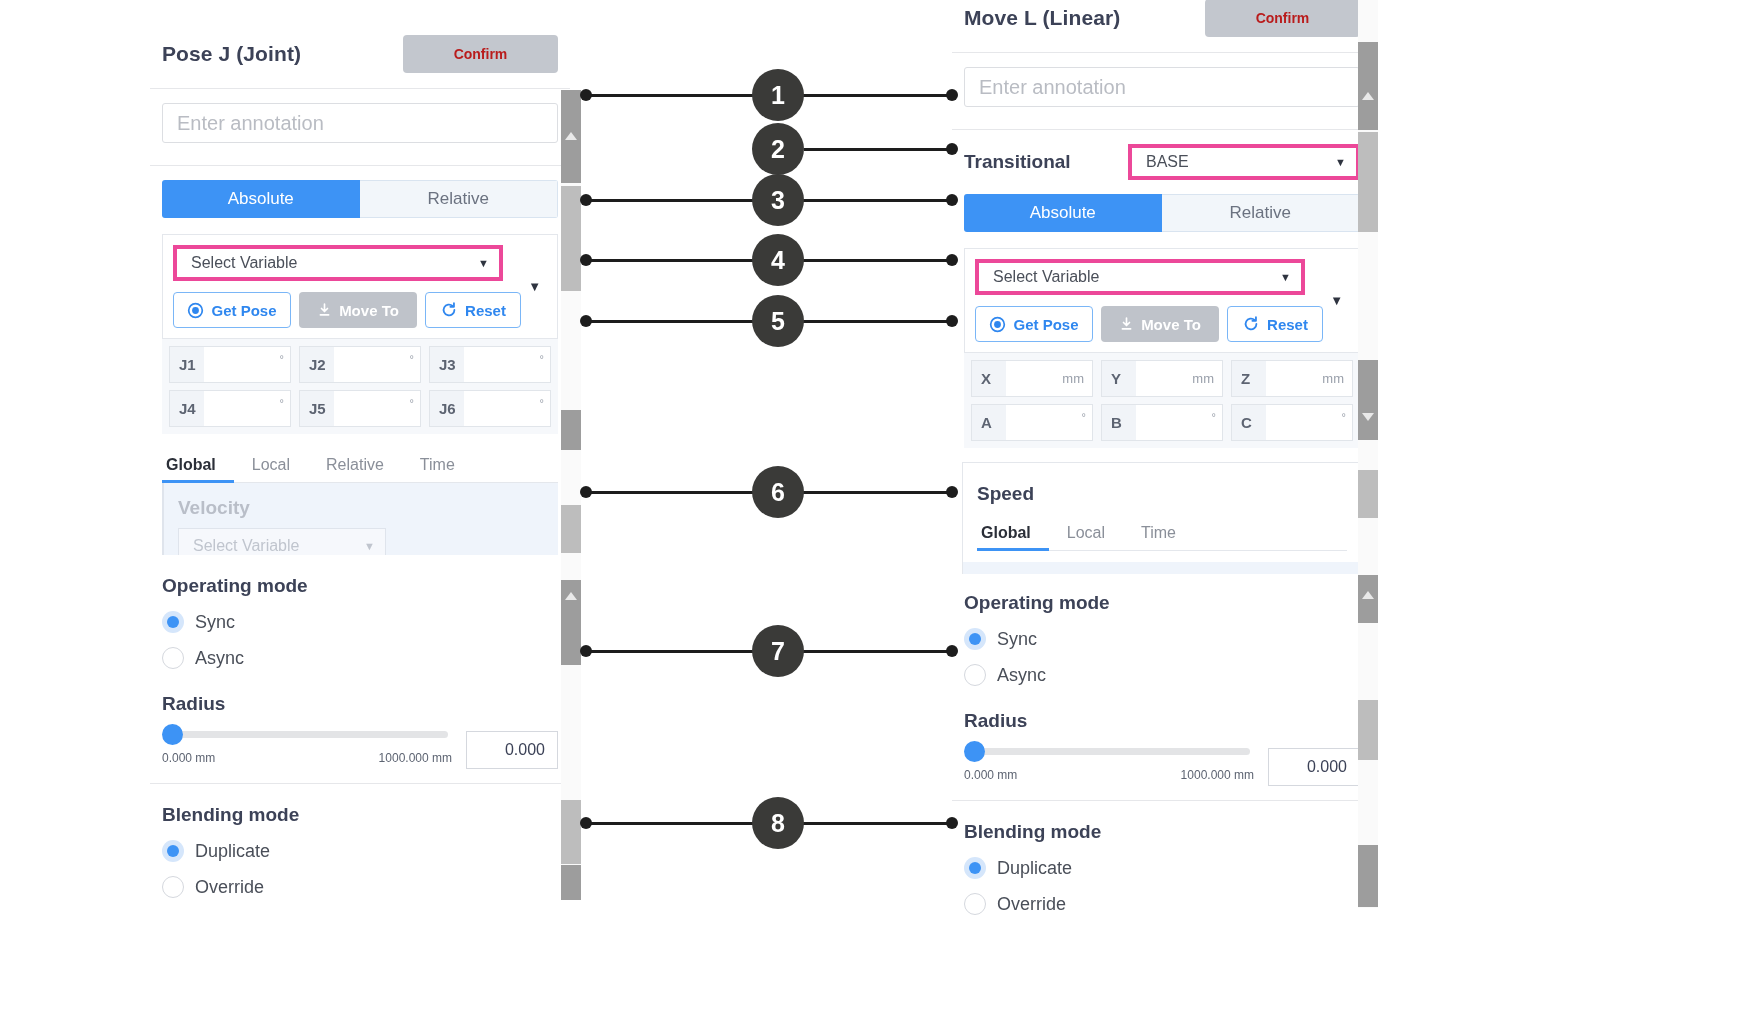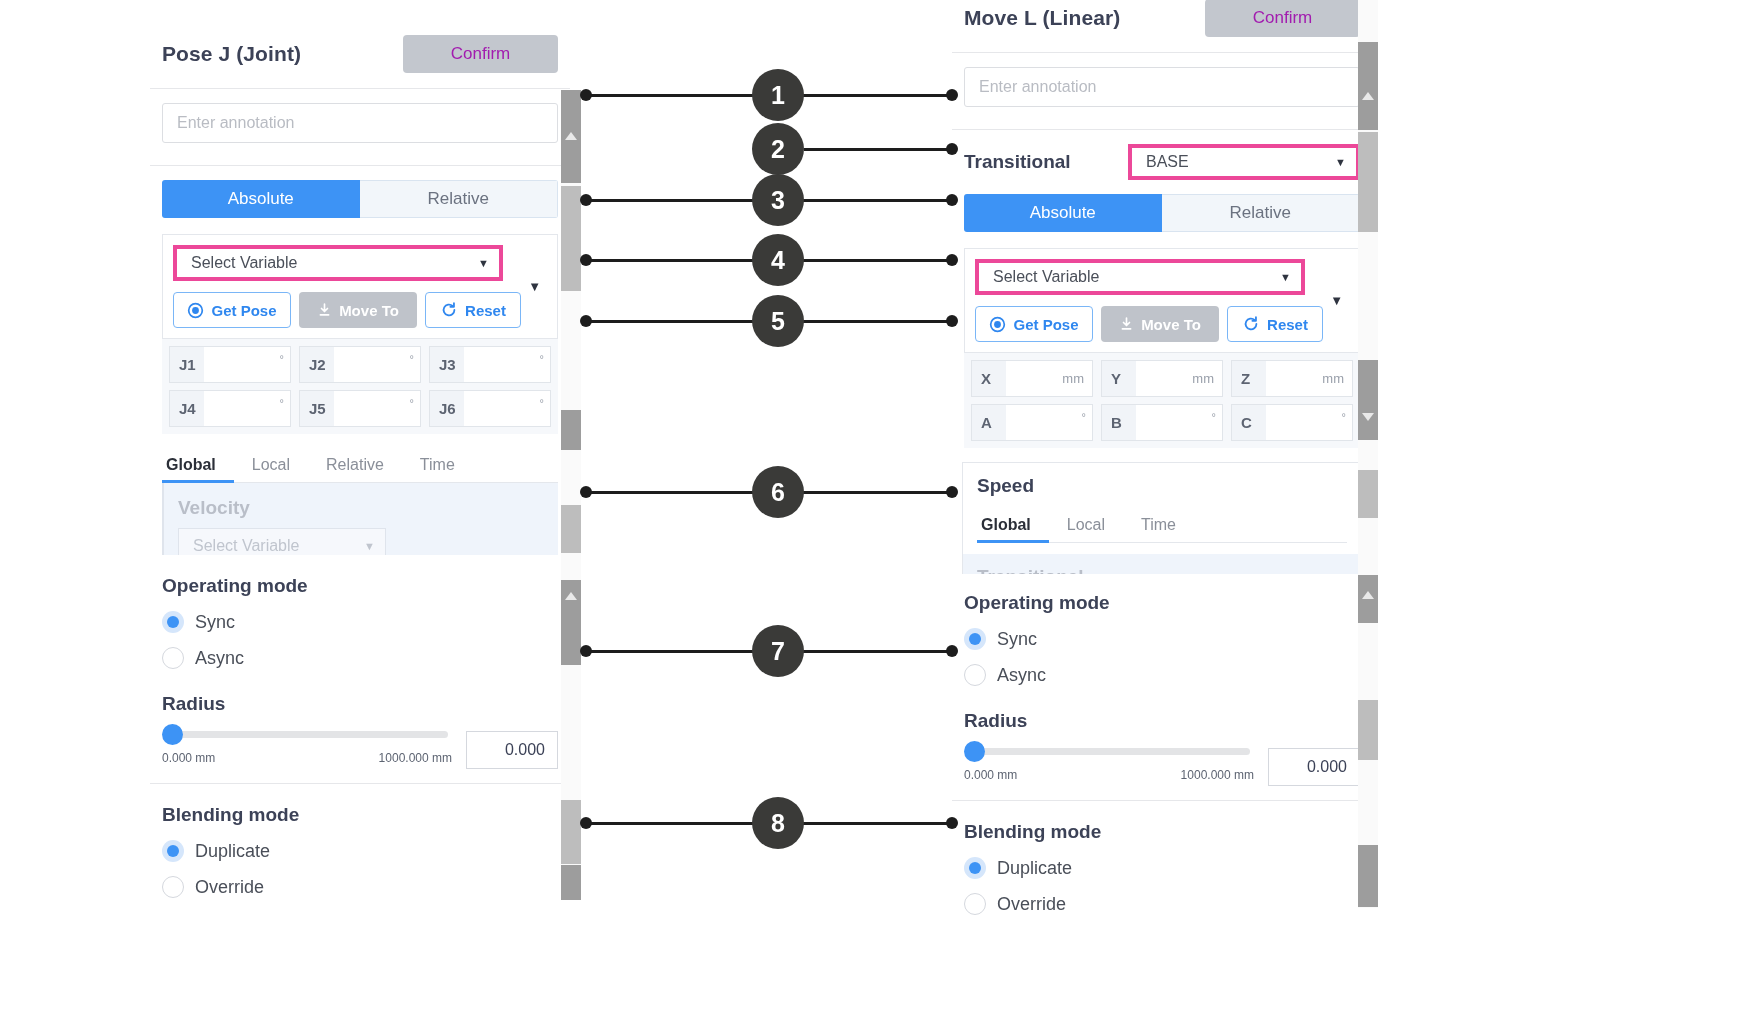--- a/index.html
+++ b/index.html
@@ -11,28 +11,28 @@
     overflow: hidden;
   }
   #root { position: relative; width: 1761px; height: 1027px; background:#fff; }
 
   
   .panel { position: absolute; background: #fff; }
   .panel-title {
     font-size: 21px; font-weight: bold; color: #3c4257; letter-spacing: .1px;
   }
   .confirm-btn {
-    background: #c3c7ce; color: #a21caf; border: none; border-radius: 4px;
-    font-size: 17px; font-family: "Liberation Sans", sans-serif;
-    display: flex; align-items: center; justify-content: center;
+    background: #c3c7ce; color: #b91c1c; border: none; border-radius: 4px;
+    font-size: 14px; font-family: "Liberation Sans", sans-serif;
+    display: flex; align-items: center; justify-content: center; font-weight: bold;
   }
   .hr { height: 1px; background: #e6e7ea; width: 100%; }
   .annot-input {
     width: 100%; height: 40px; border: 1px solid #dcdee2; border-radius: 3px;
-    background: #fff; padding: 0 14px; font-size: 16px; color: #555;
+    background: #fff; padding: 0 14px; font-size: 20px; color: #555;
     font-family: "Liberation Sans", sans-serif;
   }
   .annot-input::placeholder { color: #b9bcc3; }
 
   .segmented { display: flex; width: 100%; height: 38px; border-radius: 3px; overflow: hidden; }
   .seg { flex: 1; display: flex; align-items: center; justify-content: center;
          font-size: 17px; cursor: pointer; }
   .seg.active { background: #3d93f5; color: #fff; }
   .seg.inactive { background: #f2f6fa; color: #6b7280; border: 1px solid #d9e4f0; border-left: none; }
 
@@ -383,21 +383,21 @@
           <div class="unit deg">°</div>
         </div>
         <div class="field">
           <div class="lbl">C</div>
           <div class="val"></div>
           <div class="unit deg">°</div>
         </div>
       </div>
     </div>
 
-    <div style="margin:14px 10px 0 10px; border:1px solid #e4e7ec; border-bottom:none; padding:12px 14px 0 14px; height:112px; overflow:hidden;">
+    <div style="margin:14px 10px 0 10px; border:1px solid #e4e7ec; border-bottom:none; padding:20px 14px 0 14px; height:112px; overflow:hidden;">
       <div class="speed-title">Speed</div>
       <div class="tabs" style="margin-top:11px;">
         <div class="tab active">Global</div>
         <div class="tab">Local</div>
         <div class="tab">Time</div>
       </div>
       <div class="faded-panel" style="margin:11px -14px; padding:12px 14px 0 14px; height:48px;">
         <div class="faded-label">Transitional</div>
       </div>
     </div>

